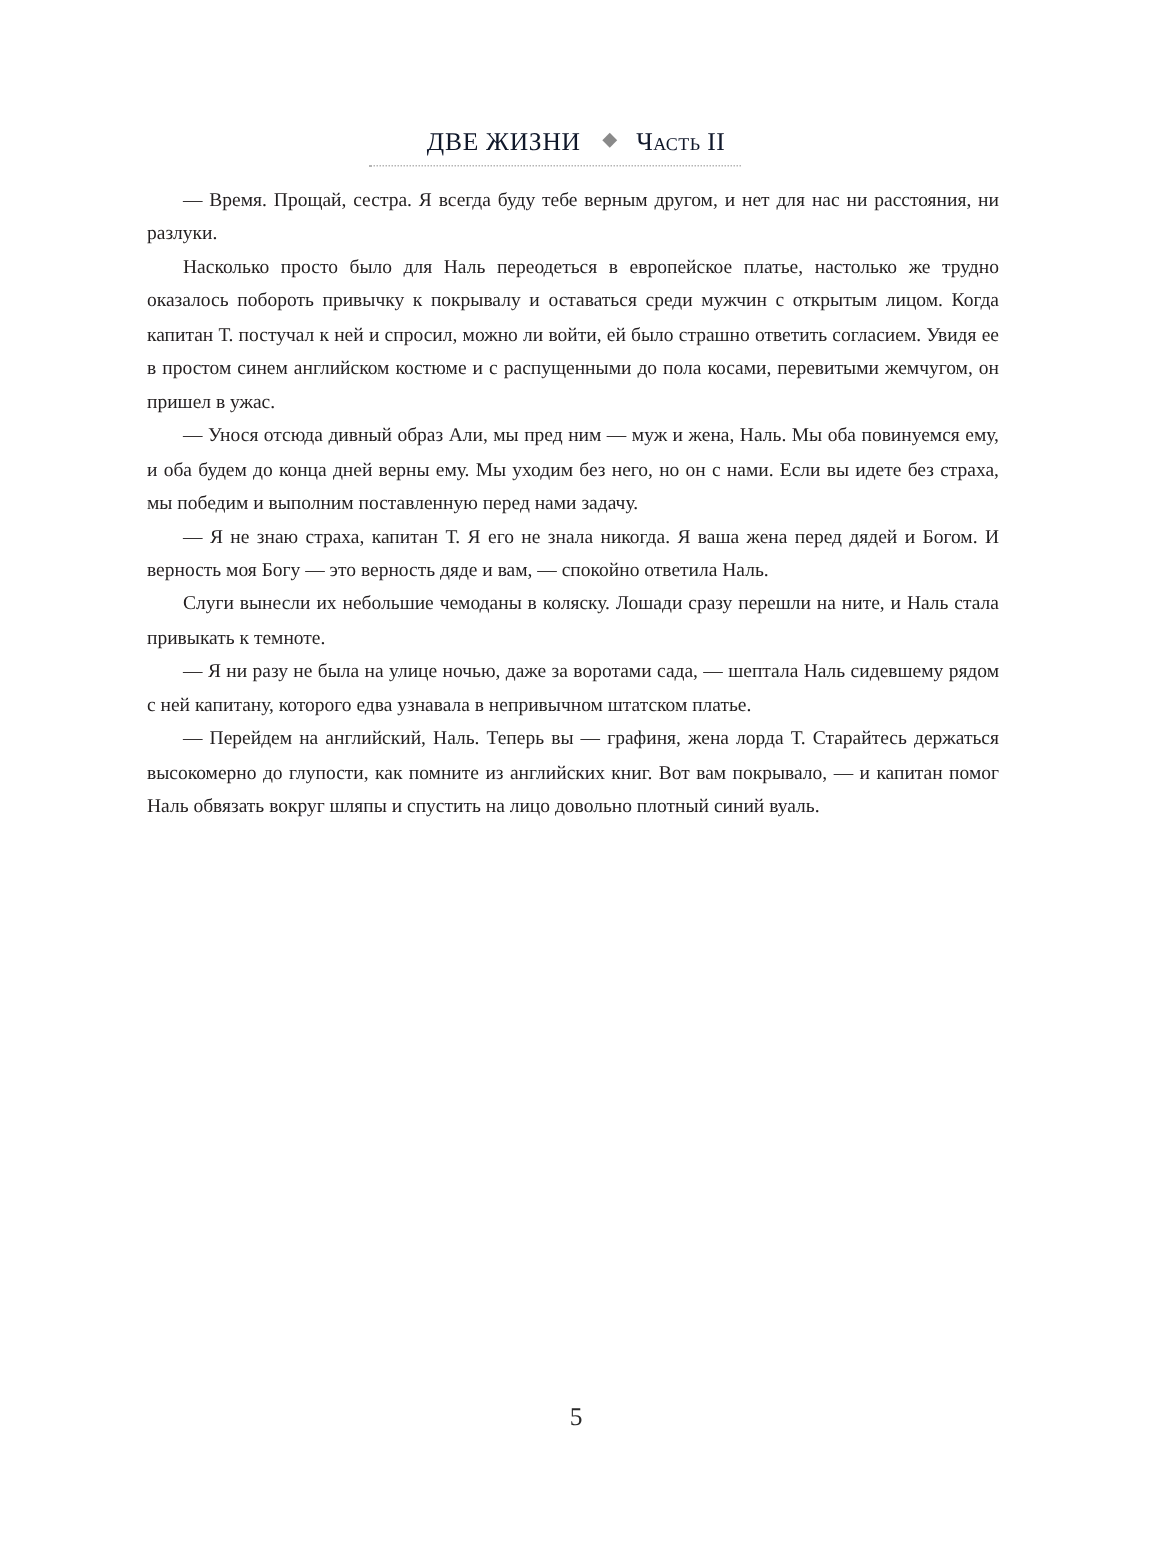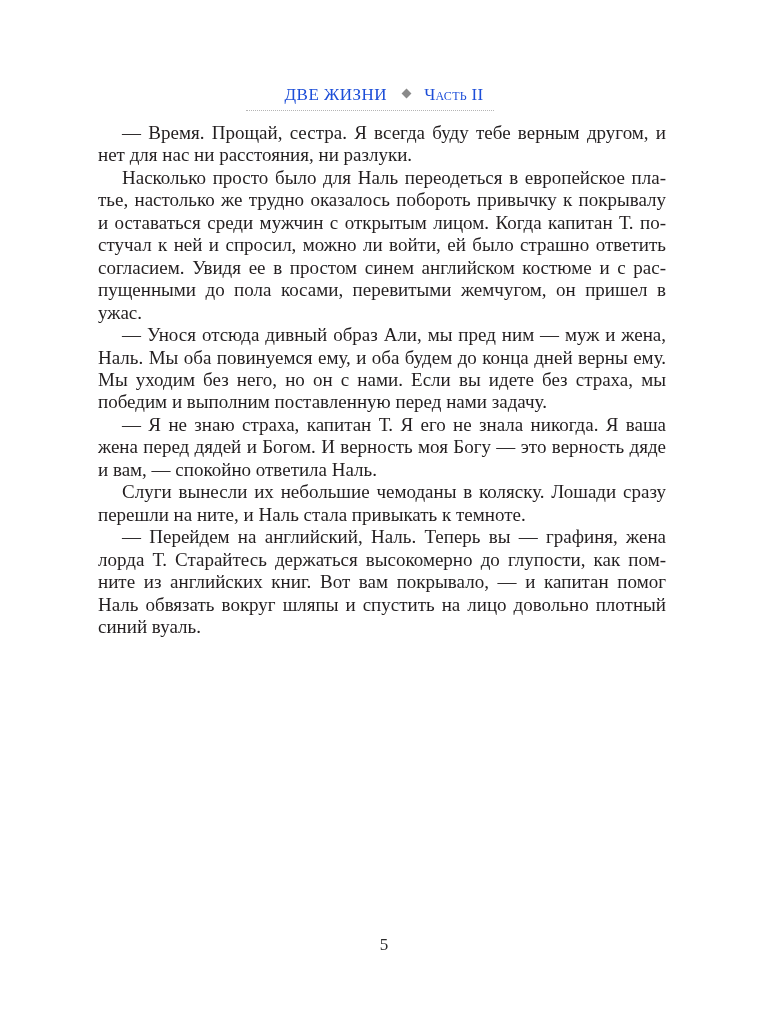--- a/index.html
+++ b/index.html
@@ -17,21 +17,21 @@
     }
     .running-head {
       position: absolute;
       top: 84px;
       left: 0;
       width: 768px;
       text-align: center;
       font-size: 17px;
       line-height: 22px;
       letter-spacing: 0.3px;
-      color: #1d4ed8;
+      color: #0f172a;
     }
     .running-head .book {
       letter-spacing: 0.5px;
     }
     .running-head .sep {
       display: inline-block;
       width: 7px;
       height: 7px;
       background: #8a8a8a;
       transform: rotate(45deg);
@@ -48,21 +48,21 @@
       left: 246px;
       width: 248px;
       height: 0;
       border-top: 1px dotted #b5b5b5;
     }
     .body-text {
       position: absolute;
       top: 122px;
       left: 98px;
       width: 568px;
-      font-size: 19px;
+      font-size: 13px;
       line-height: 22.45px;
       text-align: justify;
       hyphens: manual;
     }
     .body-text p {
       margin: 0;
       text-indent: 24px;
     }
     .page-number {
       position: absolute;
@@ -82,16 +82,17 @@
   <span class="book">ДВЕ ЖИЗНИ</span><span class="sep"></span><span class="part">Часть II</span>
 </div>
 <div class="head-rule"></div>
 
 <div class="body-text">
   <p>— Время. Прощай, сестра. Я всегда буду тебе верным другом, и нет для нас ни расстояния, ни разлуки.</p>
   <p>Насколько просто было для Наль переодеться в европейское пла­тье, настолько же трудно оказалось побороть привычку к покрывалу и оставаться среди мужчин с открытым лицом. Когда капитан Т. по­стучал к ней и спросил, можно ли войти, ей было страшно ответить согласием. Увидя ее в простом синем английском костюме и с рас­пущенными до пола косами, перевитыми жемчугом, он пришел в ужас.</p>
   <p>— Унося отсюда дивный образ Али, мы пред ним — муж и жена, Наль. Мы оба повинуемся ему, и оба будем до конца дней верны ему. Мы уходим без него, но он с нами. Если вы идете без страха, мы победим и выполним поставленную перед нами задачу.</p>
   <p>— Я не знаю страха, капитан Т. Я его не знала никогда. Я ваша жена перед дядей и Богом. И верность моя Богу — это верность дяде и вам, — спокойно ответила Наль.</p>
   <p>Слуги вынесли их небольшие чемоданы в коляску. Лошади сразу перешли на ните, и Наль стала привыкать к темноте.</p>
+  <p>— Я ни разу не была на улице ночью, даже за воротами сада, — шептала Наль сидевшему рядом с ней капитану, которого едва узна­вала в непривычном штатском платье.</p>
   <p>— Перейдем на английский, Наль. Теперь вы — графиня, жена лорда Т. Старайтесь держаться высокомерно до глупости, как пом­ните из английских книг. Вот вам покрывало, — и капитан помог Наль обвязать вокруг шляпы и спустить на лицо довольно плотный синий вуаль.</p>
 </div>
 
 <div class="page-number">5</div>
 
 </body></html>

